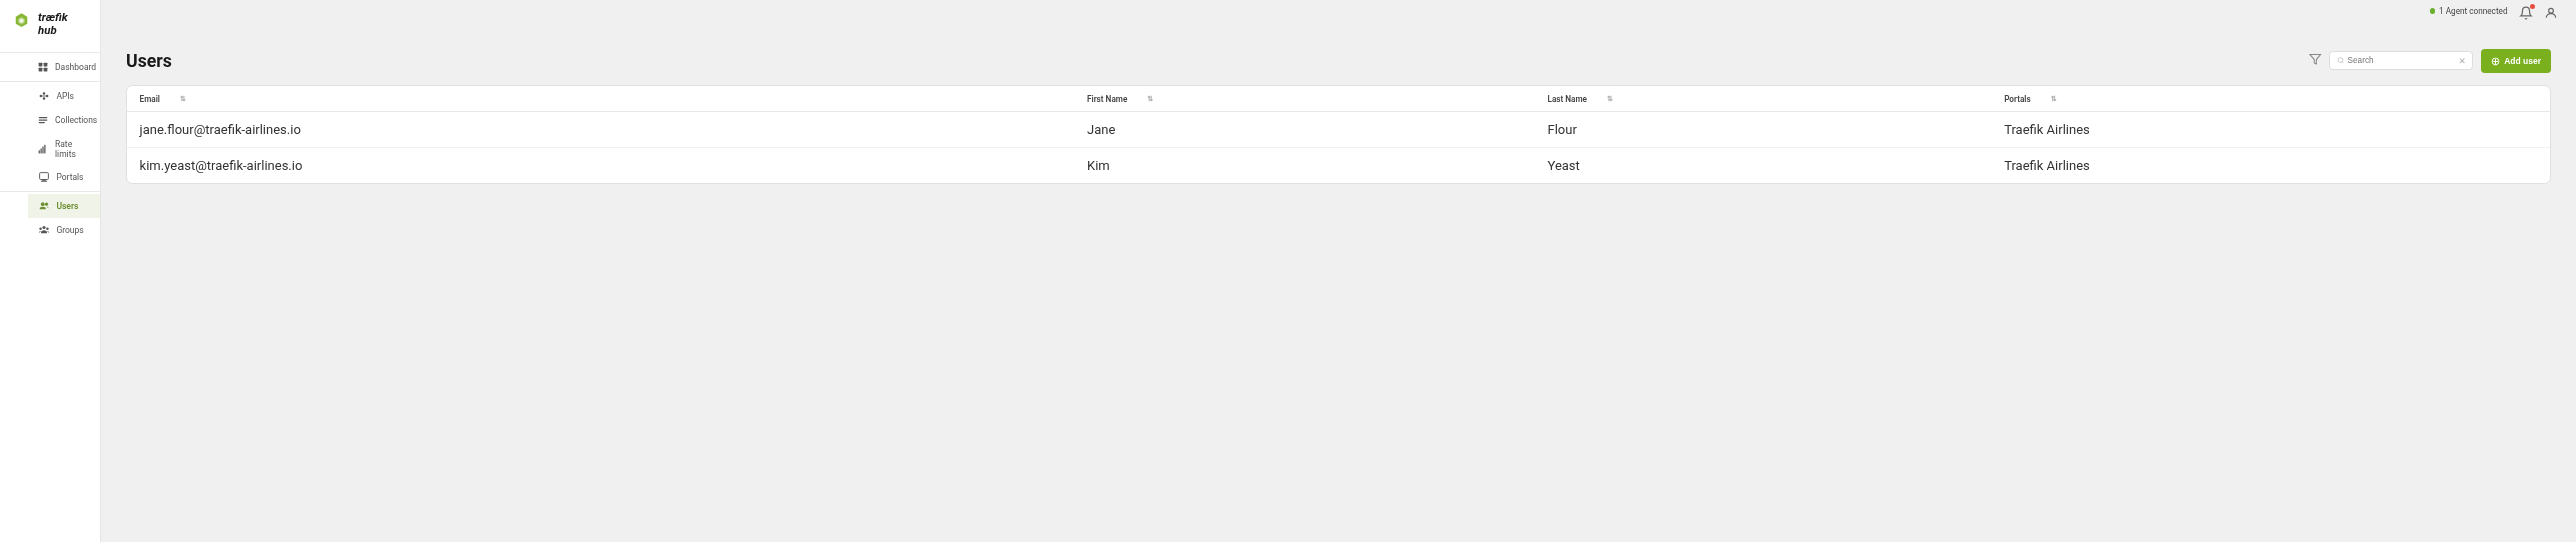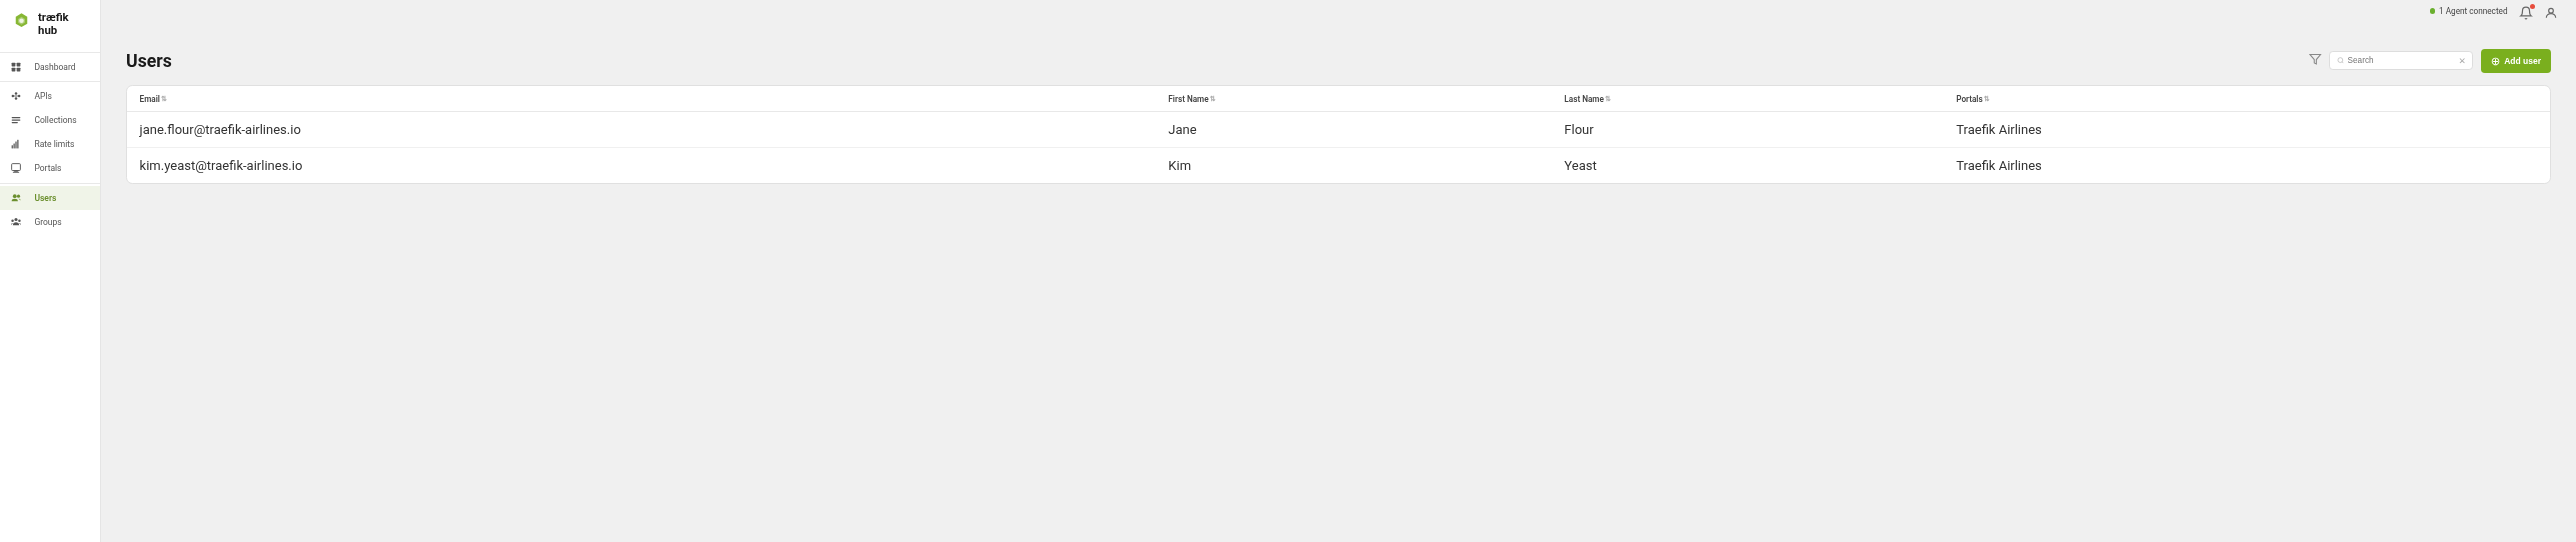--- a/index.html
+++ b/index.html
@@ -13,37 +13,39 @@
       border-right: 0.6px solid #e5e5e5;
       display: flex;
       flex-direction: column;
       padding: 0;
     }
     .sidebar-logo {
       padding: 11.4px 10px 12.6px 10px;
       display: flex;
       align-items: center;
       gap: 5px;
+      font-style: italic;
     }
     .logo-icon svg { width: 23px; height: 23px; }
     .logo-text { font-size: 11.4px; font-weight: 700; color: #1a1a1a; line-height: 1.1; }
     .logo-text span { display: block; }
 
     .sidebar-divider { height: 0.6px; background: #e8e8e8; margin: 2.5px 0; }
 
     .sidebar-item {
       display: flex;
       align-items: center;
-      gap: 13px;
+      gap: 7px;
       padding: 6.3px 10px;
       cursor: pointer;
       font-size: 8.5px;
       color: #555;
       border-radius: 0;
       transition: background 0.15s;
+      margin-left: 28px;
     }
     .sidebar-item.active { color: #6b8f2e; font-weight: 600; background: #f0f4e8; }
     .sidebar-item .icon { width: 11.4px; height: 11.4px; display: flex; align-items: center; justify-content: center; }
     .sidebar-item .icon svg { width: 10px; height: 10px; }
 
     
     .main {
       flex: 1;
       display: flex;
       flex-direction: column;
@@ -153,21 +155,21 @@
     thead th {
       padding: 7.6px 12.6px;
       text-align: left;
       font-size: 8.2px;
       font-weight: 600;
       color: #444;
     }
     .th-inner {
       display: flex;
       align-items: center;
-      gap: 1px;
+      gap: 20px;
     }
     .sort-icon { color: #aaa; font-size: 7px; }
 
     tbody tr {
       border-bottom: 0.6px solid #f0f0f0;
       transition: background 0.1s;
     }
     tbody tr:last-child { border-bottom: none; }
     tbody td {
       padding: 10px 12.6px;

